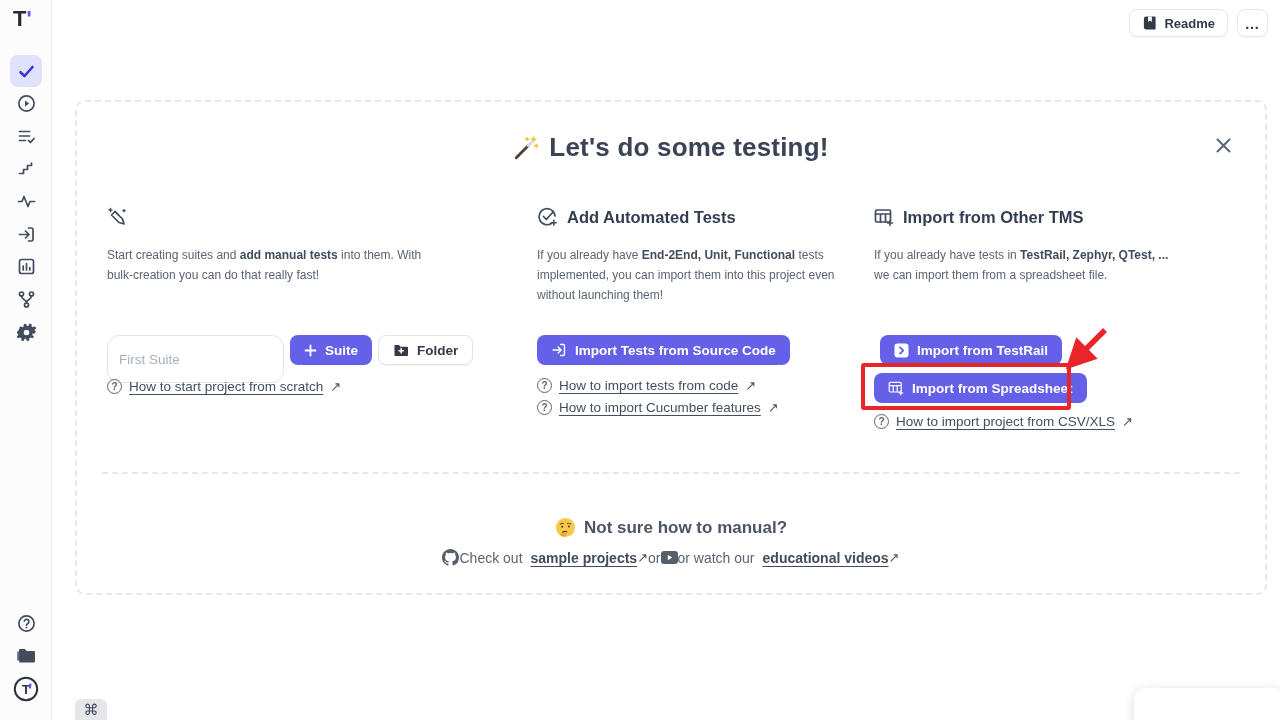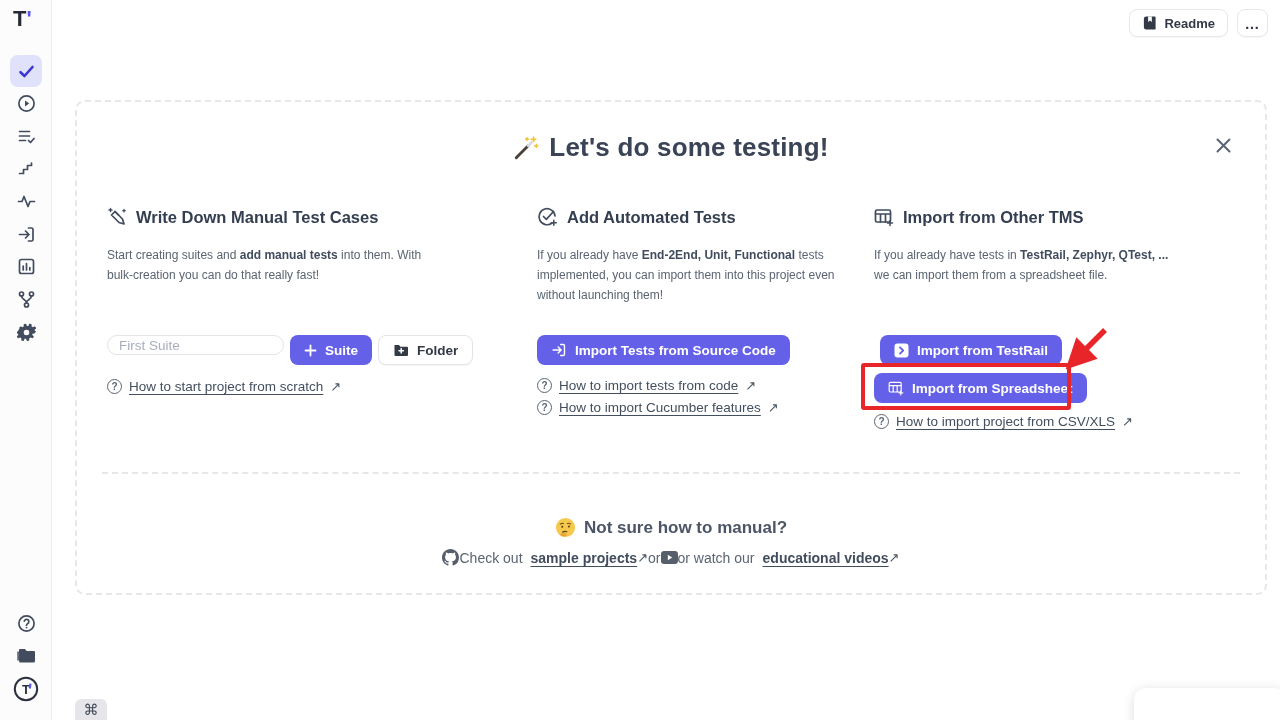--- a/index.html
+++ b/index.html
@@ -39,21 +39,21 @@
   .col1 { left:30px;  width:395px; }
   .col2 { left:460px; width:310px; }
   .col3 { left:797px; width:370px; }
   .col-head { position:absolute; top:0; left:0; display:flex; align-items:center; gap:9px;
     font-size:16.5px; font-weight:700; color:#333e51; white-space:nowrap; }
   .col-para { position:absolute; top:38px; left:0; right:0; font-size:12px;
     line-height:20px; color:#5b6472; }
   .col-para .b { font-weight:700; color:#414c5f; }
 
   .controls-row { position:absolute; top:128px; left:0; display:flex; gap:6px; }
-  .text-input { width:177px; height:20px; border:1px solid #e3e3e8; border-radius:12px;
+  .text-input { width:177px; height:48px; border:1px solid #e3e3e8; border-radius:12px;
     padding:0 11px; font-size:13.5px; color:#3c4758; background:#fff; outline:none;
     font-family:"Liberation Sans", sans-serif; }
   .text-input::placeholder { color:#a7aebb; }
   .btn { height:30px; border:none; border-radius:8px; display:inline-flex; align-items:center;
     gap:8px; padding:0 14px; font-size:13.5px; font-weight:700; cursor:pointer;
     font-family:"Liberation Sans", sans-serif; white-space:nowrap; }
   .btn.primary { background:#6560e8; color:#fff; }
   .btn.ghost { background:#fff; color:#333a46; border:1px solid #e4e4e8;
     box-shadow:0 1px 1px rgba(0,0,0,0.04); }
 
@@ -211,21 +211,20 @@
   </div>
 
   <div class="col col1">
     <div class="col-head">
       <svg width="20" height="20" viewBox="0 0 20 20">
         <path d="M8 4.5 L15.5 12 L17 17 L12 15.5 L4.5 8 Z" class="icon-stroke" stroke-width="1.6"></path>
         <path d="M8 4.5 L11.5 8" class="icon-stroke" stroke-width="1.6"></path>
         <path d="M3.5 1.5 v3 M2 3 h3" stroke="#424c5e" stroke-width="1.4" stroke-linecap="round" fill="none"></path>
         <path d="M17 2.5 v2.4 M15.8 3.7 h2.4" stroke="#424c5e" stroke-width="1.3" stroke-linecap="round" fill="none"></path>
       </svg>
-      <span>Write Down Manual Test Cases</span>
     </div>
     <div class="col-para" style="width:330px"><span>Start creating suites and </span><span class="b">add manual tests</span><span> into them. With bulk-creation you can do that really fast!</span></div>
 
     <div class="controls-row">
       <input class="text-input" type="text" placeholder="First Suite" style="">
       <button class="btn primary">
         <svg width="13" height="13" viewBox="0 0 13 13">
           <path d="M6.5 1.5 v10 M1.5 6.5 h10" stroke="#fff" stroke-width="1.8" stroke-linecap="round"></path>
         </svg>
         <span>Suite</span>

